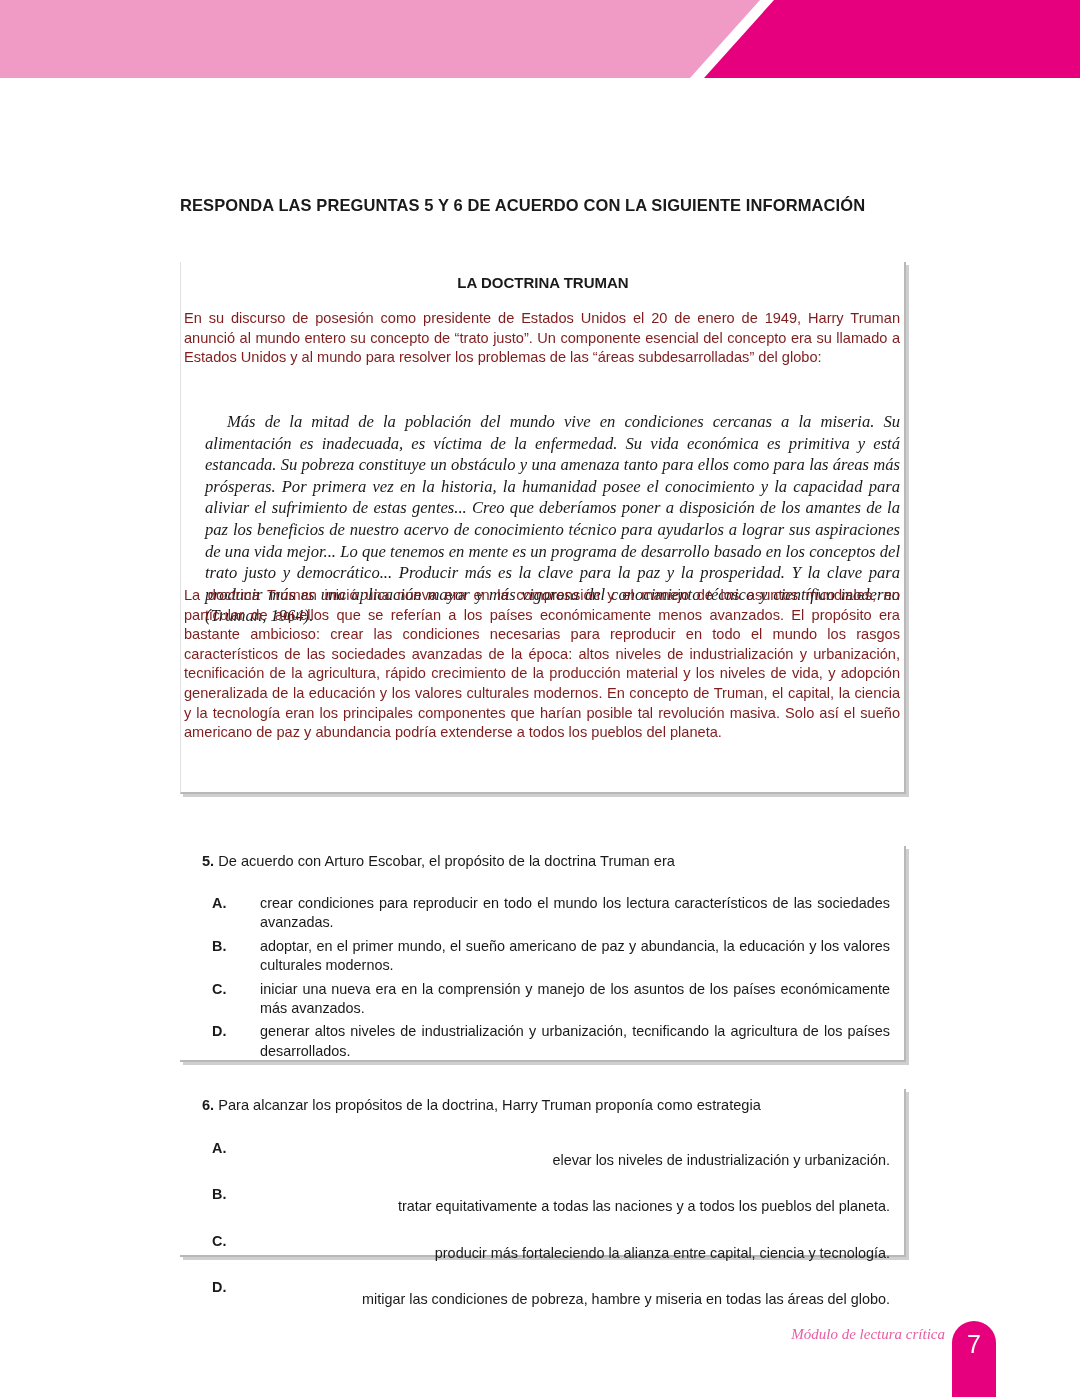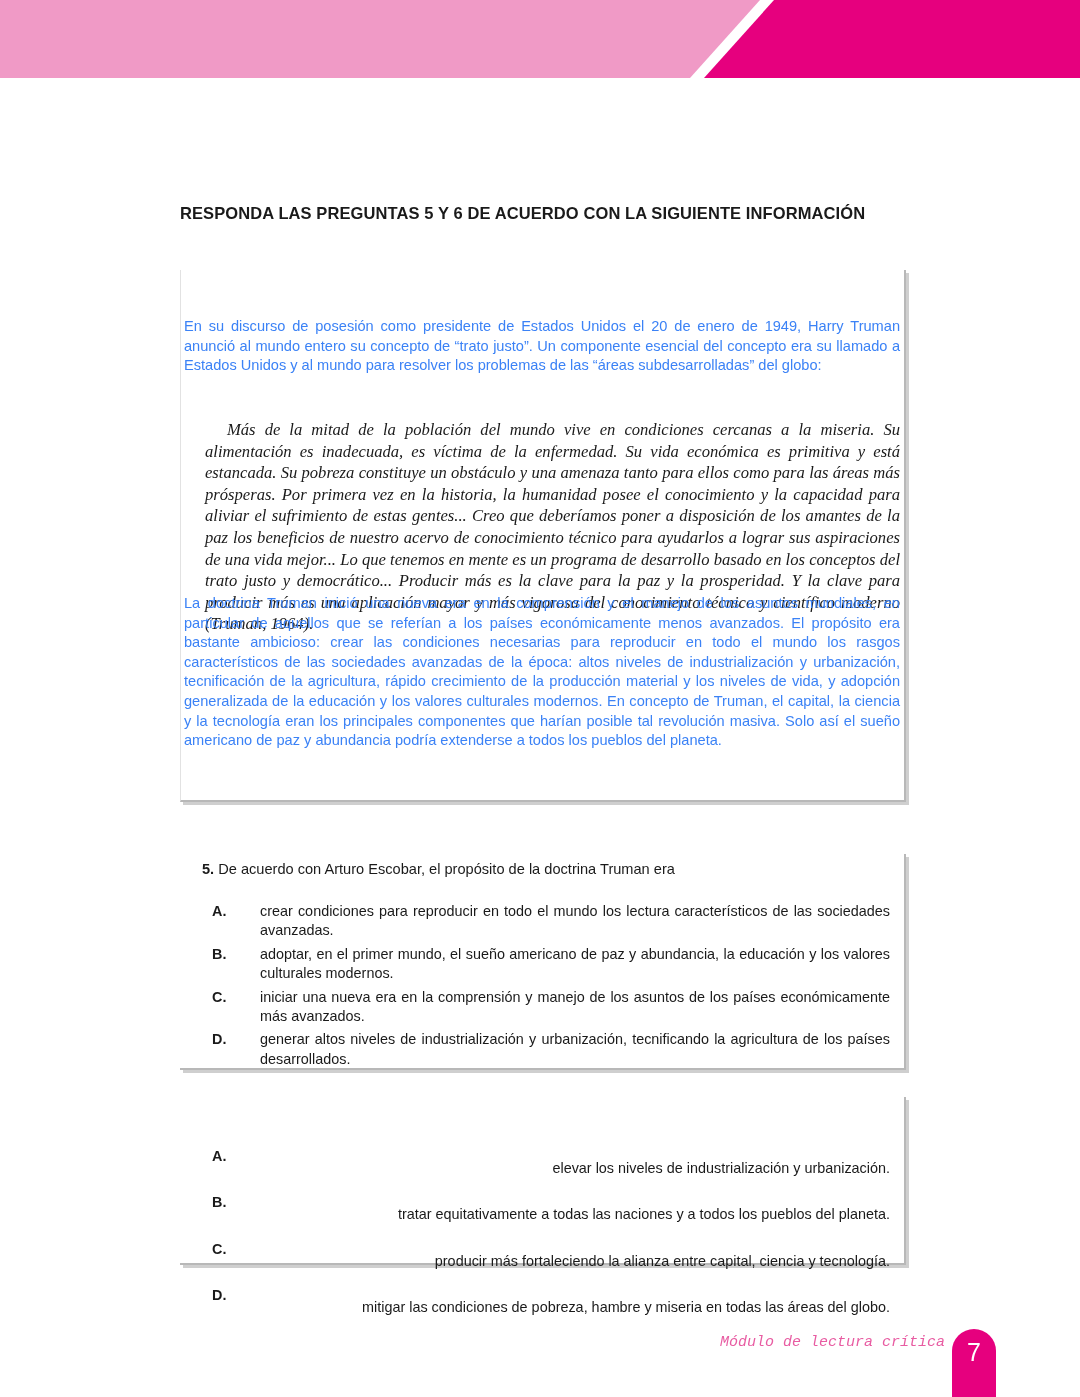--- a/index.html
+++ b/index.html
@@ -45,21 +45,21 @@
     top: 0; left: 0;
     width: 1080px;
     height: 78px;
     background: #ffffff;
     clip-path: polygon(760px 0, 774px 0, 704px 78px, 690px 78px);
   }
 
   
   .page {
     position: absolute;
-    top: 12px; left: 0;
+    top: 4px; left: 0;
     width: 1080px;
     height: 1166px;
     border-radius: 16px;
   }
 
   .section-heading {
     position: absolute;
     left: 180px;
     top: 192px;
     width: 760px;
@@ -110,21 +110,21 @@
     font-weight: bold;
   }
 
   .passage-p {
     position: absolute;
     left: 184px;
     width: 716px;
     font-size: 14.6px;
     line-height: 19.6px;
     text-align: justify;
-    color: #3b82f6;
+    color: #7f1d1d;
   }
   .passage-p1 { top: 305px; }
   .passage-p2 { top: 582px; }
 
   .passage-quote {
     position: absolute;
     left: 205px;
     top: 389px;
     width: 695px;
     font-family: "Liberation Serif", serif;
@@ -186,21 +186,21 @@
   .q6-opts .opt { margin-bottom: 15px; }
 
   
   .footer-label {
     position: absolute;
     right: 135px;
     top: 1322px;
     font-size: 15px;
     color: #e85ca2;
     font-style: italic;
-    font-family: Liberation Mono, monospace;
+    font-family: Liberation Serif, serif;
   }
   .page-badge {
     position: absolute;
     left: 952px;
     top: 1317px;
     width: 44px;
     height: 80px;
     background: #e6007e;
     border-radius: 22px 22px 0 0;
     color: #ffffff;
@@ -217,20 +217,21 @@
   <div class="band-bright"></div>
   <div class="band-slash"></div>
 </div>
 
 <div class="page">
 
   <div class="section-heading">RESPONDA LAS PREGUNTAS 5 Y 6 DE ACUERDO CON LA SIGUIENTE INFORMACIÓN</div>
 
   <div class="panel panel-passage"></div>
 
+  <div class="passage-title">LA DOCTRINA TRUMAN</div>
 
   <div class="passage-p passage-p1">En su discurso de posesión como presidente de Estados Unidos el 20 de enero de 1949, Harry Truman anunció al mundo entero su concepto de “trato justo”. Un componente esencial del concepto era su llamado a Estados Unidos y al mundo para resolver los problemas de las “áreas subdesarrolladas” del globo:</div>
 
   <div class="passage-quote">Más de la mitad de la población del mundo vive en condiciones cercanas a la miseria. Su alimentación es inadecuada, es víctima de la enfermedad. Su vida económica es primitiva y está estancada. Su pobreza constituye un obstáculo y una amenaza tanto para ellos como para las áreas más prósperas. Por primera vez en la historia, la humanidad posee el conocimiento y la capacidad para aliviar el sufrimiento de estas gentes... Creo que deberíamos poner a disposición de los amantes de la paz los beneficios de nuestro acervo de conocimiento técnico para ayudarlos a lograr sus aspiraciones de una vida mejor... Lo que tenemos en mente es un programa de desarrollo basado en los conceptos del trato justo y democrático... Producir más es la clave para la paz y la prosperidad. Y la clave para producir más es una aplicación mayor y más vigorosa del conocimiento técnico y científico moderno (Truman, 1964).</div>
 
   <div class="passage-p passage-p2">La doctrina Truman inició una nueva era en la comprensión y el manejo de los asuntos mundiales, en particular de aquellos que se referían a los países económicamente menos avanzados. El propósito era bastante ambicioso: crear las condiciones necesarias para reproducir en todo el mundo los rasgos característicos de las sociedades avanzadas de la época: altos niveles de industrialización y urbanización, tecnificación de la agricultura, rápido crecimiento de la producción material y los niveles de vida, y adopción generalizada de la educación y los valores culturales modernos. En concepto de Truman, el capital, la ciencia y la tecnología eran los principales componentes que harían posible tal revolución masiva. Solo así el sueño americano de paz y abundancia podría extenderse a todos los pueblos del planeta.</div>
 
 
   <div class="panel panel-q5"></div>
 
@@ -252,20 +253,23 @@
       <span class="opt-text">iniciar una nueva era en la comprensión y manejo de los asuntos de los países económicamente más avanzados.</span>
     </div>
     <div class="opt">
       <span class="opt-letter">D.</span>
       <span class="opt-text">generar altos niveles de industrialización y urbanización, tecnificando la agricultura de los países desarrollados.</span>
     </div>
   </div>
 
   <div class="panel panel-q6"></div>
 
+  <div class="q-stem q6-stem">
+    <span class="q-num">6.</span><span>Para alcanzar los propósitos de la doctrina, Harry Truman proponía como estrategia</span>
+  </div>
 
   <div class="q6-opts">
     <div class="opt narrow">
       <span class="opt-letter">A.</span>
       <span class="opt-text">elevar los niveles de industrialización y urbanización.</span>
     </div>
     <div class="opt narrow">
       <span class="opt-letter">B.</span>
       <span class="opt-text">tratar equitativamente a todas las naciones y a todos los pueblos del planeta.</span>
     </div>

